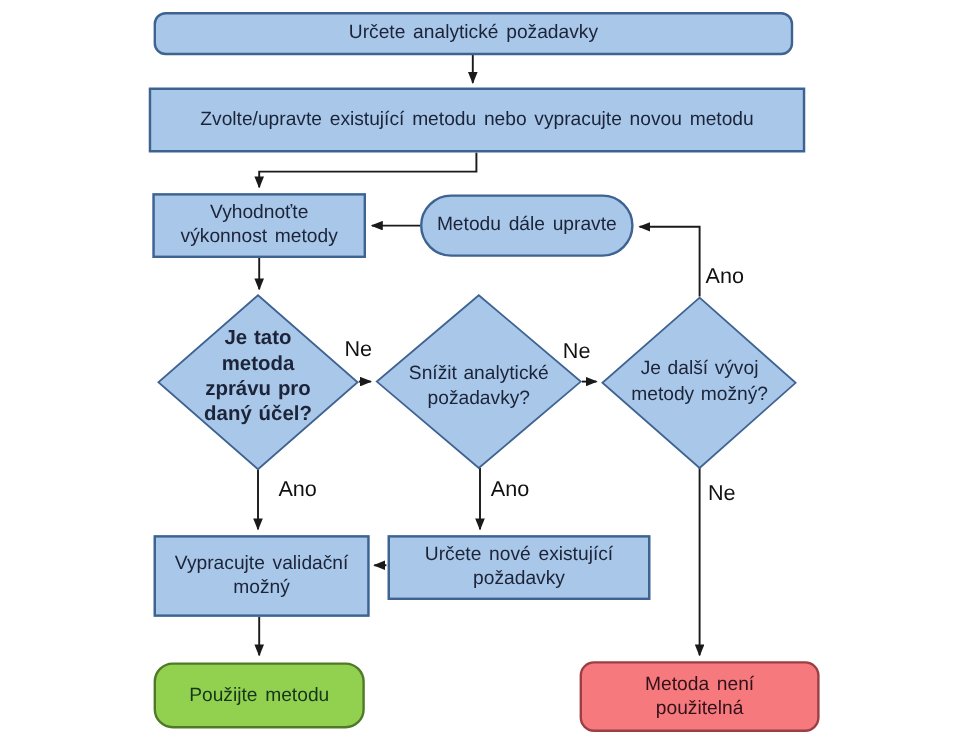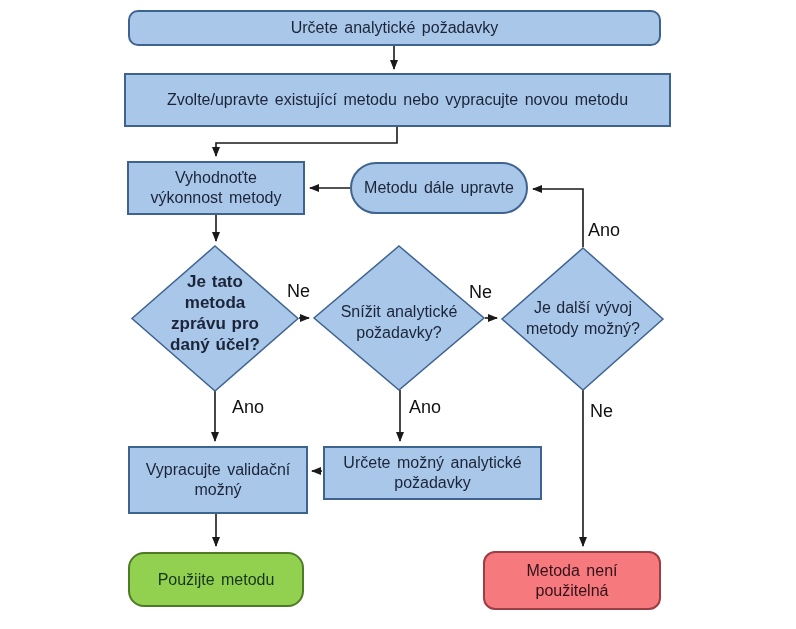--- a/index.html
+++ b/index.html
@@ -97,26 +97,26 @@
   <div class="edge-label" style="left:232px;top:397px;">Ano</div>
   <div class="edge-label" style="left:409px;top:397px;">Ano</div>
   <div class="edge-label" style="left:590px;top:401px;">Ne</div>
 
   <div class="node" style="left:128px;top:446px;width:180px;height:68px;">
     <span>Vypracujte validační</span>
     <span>možný</span>
   </div>
 
   <div class="node" style="left:323px;top:446px;width:219px;height:54px;">
-    <span>Určete možný analytické</span>
+    <span>Určete nové existující</span>
     <span>požadavky</span>
   </div>
 
   <div class="node ok" style="left:128px;top:552px;width:176px;height:55px;">
     <span>Použijte metodu</span>
   </div>
 
-  <div class="node fail" style="left:483px;top:551px;width:178px;height:59px;">
+  <div class="node fail" style="left:483px;top:551px;width:200px;height:59px;">
     <span>Metoda není</span>
     <span>použitelná</span>
   </div>
 
 </div>
 
 </body></html>

